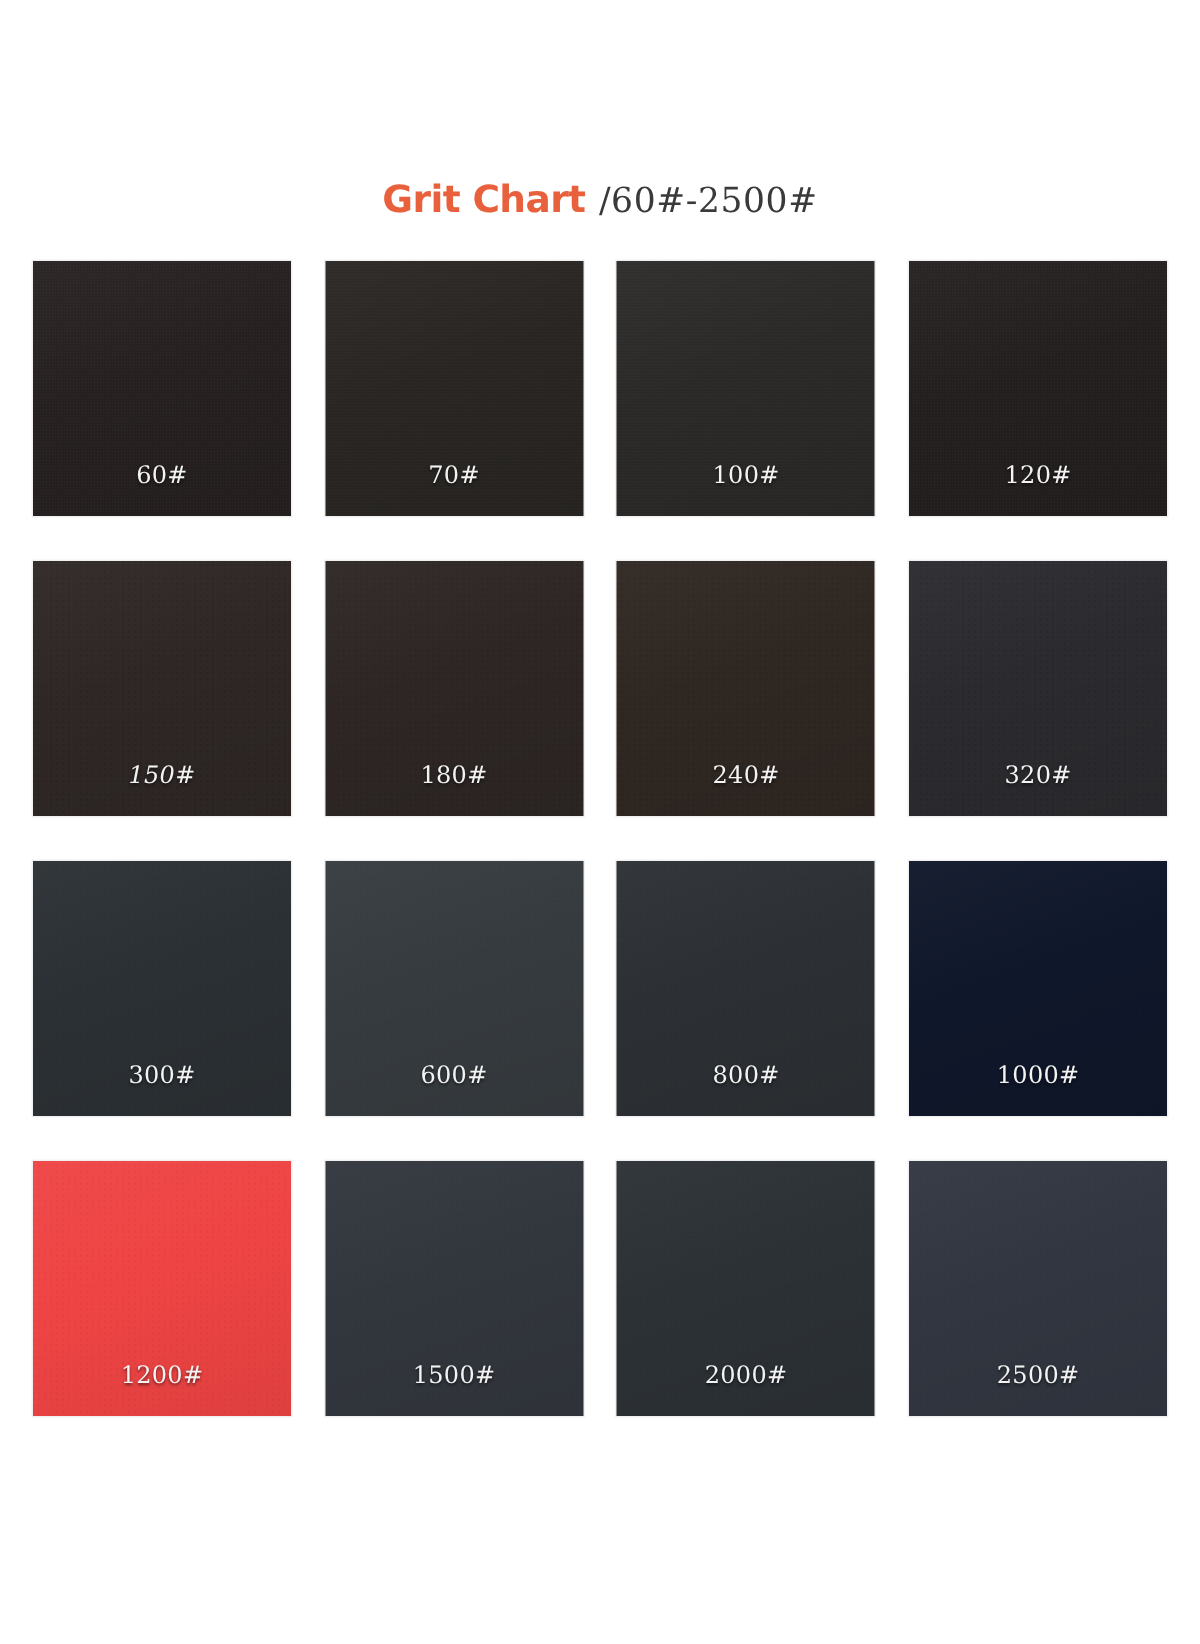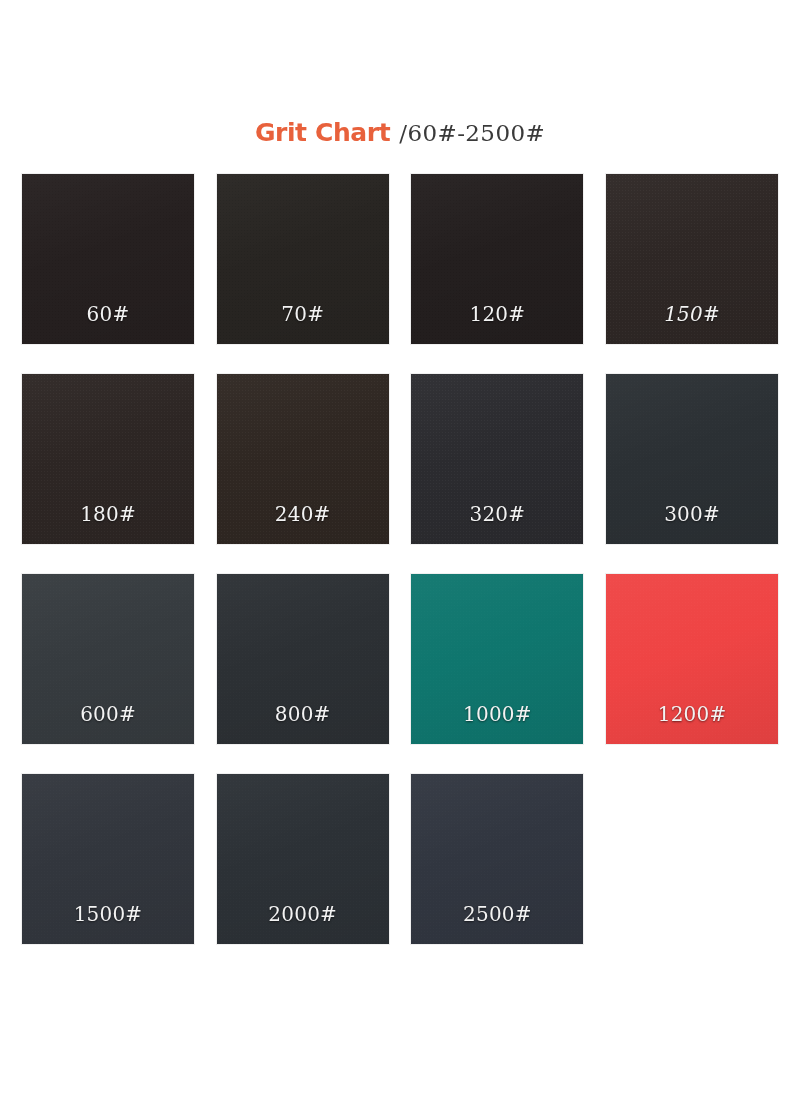--- a/index.html
+++ b/index.html
@@ -98,21 +98,21 @@
   }
 
   .swatch-label {
     position: absolute;
     left: 0;
     right: 0;
     bottom: 18px;
     text-align: center;
     color: #f3f3f3;
     font-family: "DejaVu Serif", serif;
-    font-size: 20px;
+    font-size: 16px;
     font-weight: 400;
     letter-spacing: 0.2px;
     z-index: 3;
     text-shadow: 0 1px 2px rgba(0,0,0,0.55);
     margin-top: 48px;
   }
 </style>
 </head>
 <body>
 
@@ -121,20 +121,23 @@
   <div class="title-row">
     <span class="title-brand">Grit Chart</span><span class="title-range">/60#-2500#</span>
   </div>
 
   <div class="grid">
       <div class="swatch coarse" style="background: rgb(38, 32, 32);">
         <div class="swatch-label">60#</div>
       </div>
       <div class="swatch coarse" style="background: rgb(40, 37, 34);">
         <div class="swatch-label">70#</div>
+      </div>
+      <div class="swatch coarse" style="background: rgb(43, 41, 39);">
+        <div class="swatch-label">100#</div>
       </div>
       <div class="swatch coarse" style="background: rgb(36, 31, 31);">
         <div class="swatch-label">120#</div>
       </div>
       <div class="swatch " style="background: rgb(46, 39, 37); font-style: italic;">
         <div class="swatch-label">150#</div>
       </div>
       <div class="swatch " style="background: rgb(45, 38, 36);">
         <div class="swatch-label">180#</div>
       </div>
@@ -146,21 +149,21 @@
       </div>
       <div class="swatch fine" style="background: rgb(43, 48, 52);">
         <div class="swatch-label">300#</div>
       </div>
       <div class="swatch fine" style="background: rgb(54, 59, 63);">
         <div class="swatch-label">600#</div>
       </div>
       <div class="swatch fine" style="background: rgb(44, 48, 52); text-decoration: underline;">
         <div class="swatch-label">800#</div>
       </div>
-      <div class="swatch fine" style="background: #0f766e;">
+      <div class="swatch fine" style="background: #0f172a;">
         <div class="swatch-label">1000#</div>
       </div>
       <div class="swatch fine" style="background: #ef4444;">
         <div class="swatch-label">1200#</div>
       </div>
       <div class="swatch fine" style="background: rgb(50, 54, 61);">
         <div class="swatch-label">1500#</div>
       </div>
       <div class="swatch fine" style="background: rgb(44, 49, 54);">
         <div class="swatch-label">2000#</div>

